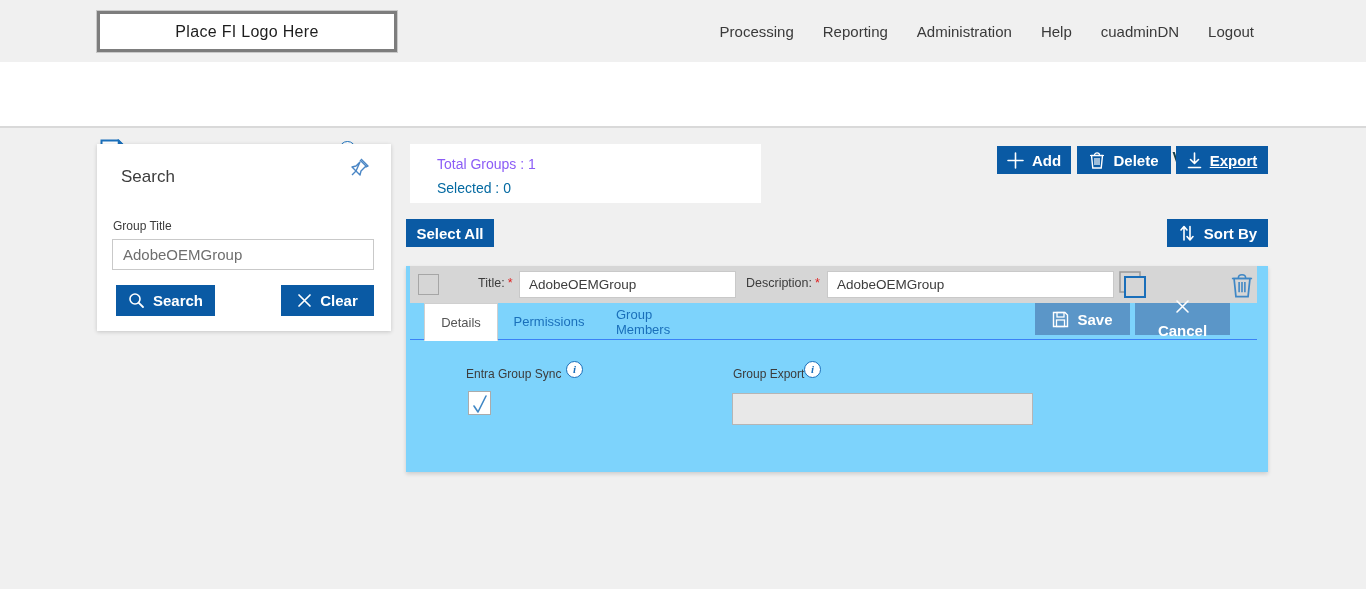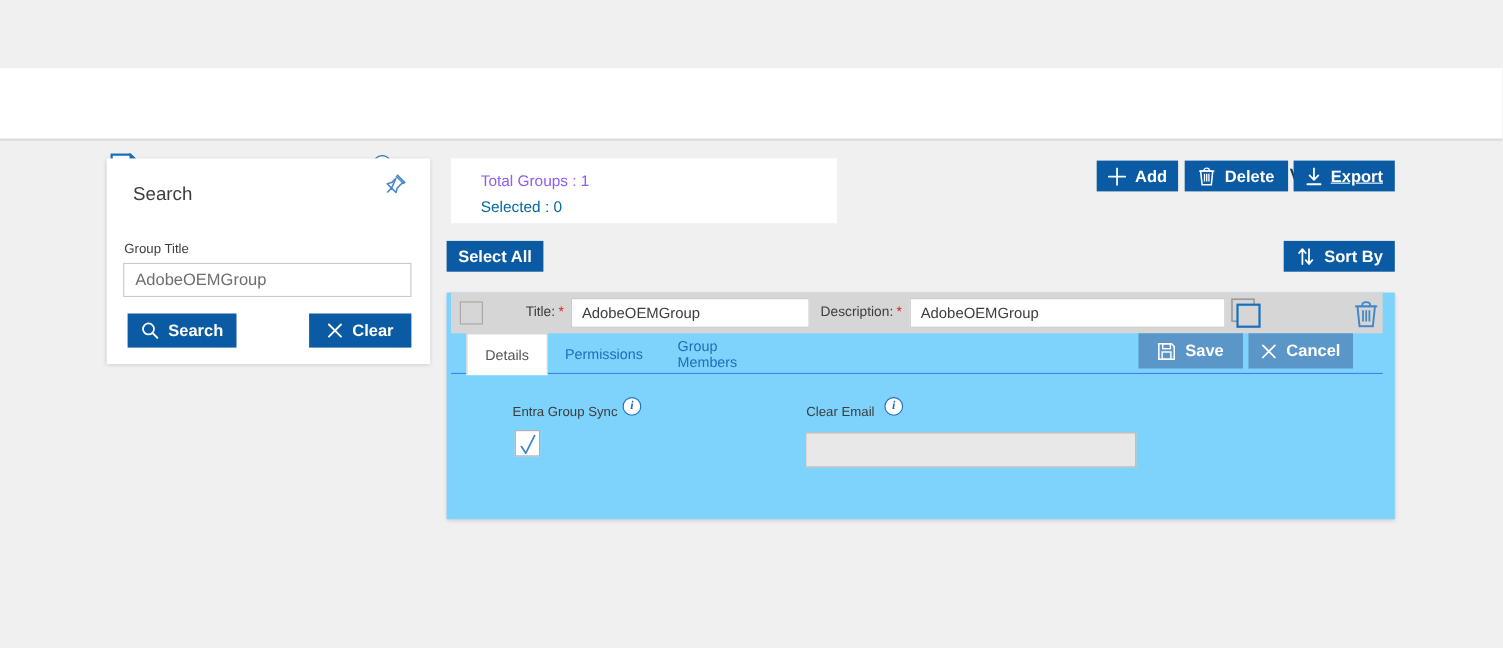--- a/index.html
+++ b/index.html
@@ -77,38 +77,51 @@
   
   .tab-strip { position:absolute; left:4px; top:37px; width:847px; height:37px; border-bottom:1px solid #3b82f6; }
   .tab { position:absolute; top:0; height:37px; display:flex; align-items:center; justify-content:center;
          font-size:13px; cursor:pointer; }
   .tab.active { left:14px; width:74px; background:#fff; border:1px solid #cfcfcf; border-bottom:1px solid #fff;
                 height:38px; color:#555; }
   .tab.link { color:#1a6fba; }
   .tab-permissions { left:104px; width:70px; }
   .tab-members { left:206px; width:92px; }
   .btn-save   { position:absolute; left:629px; top:37px; width:95px; height:32px; }
-  .btn-cancel { position:absolute; left:729px; top:37px; width:95px; height:32px; }
+  .btn-cancel { position:absolute; left:729px; top:37px; width:95px; height:32px;flex-direction:column; }
 
   
   .details-content { position:absolute; left:0; top:75px; width:862px; height:131px; }
   .entra-label { position:absolute; left:60px; top:26px; }
   .entra-info  { position:absolute; left:160px; top:20px; }
   .entra-checkbox { position:absolute; left:62px; top:50px; width:23px; height:24px; border:1px solid #ababab;
                     background:#fff; cursor:pointer; display:flex; align-items:flex-end; justify-content:center; }
   .email-label { position:absolute; left:327px; top:26px; }
   .email-info  { position:absolute; left:398px; top:20px; }
   .email-input { position:absolute; left:326px; top:52px; width:301px; height:32px; background:#e8e8e8;
                  border:1px solid #b5b5b5; padding:0 10px; font-size:14px; color:#555; font-family:inherit; }
 </style>
 </head>
 <body>
 
 <div class="screen">
 
+  <div class="topbar">
+    <div class="logo-box">
+      <span>Place FI Logo Here</span>
+    </div>
+    <div class="top-nav">
+      <span class="nav-item">Processing</span>
+      <span class="nav-item">Reporting</span>
+      <span class="nav-item">Administration</span>
+      <span class="nav-item">Help</span>
+      <span class="nav-item">cuadminDN</span>
+      <span class="nav-item">Logout</span>
+    </div>
+  </div>
 
   <div class="header-band">
     <svg class="page-icon" viewBox="0 0 27 31">
       <path d="M1.5 1.5 h17 l7 7 v21 h-24 z" fill="#fff" stroke="#1a6fba" stroke-width="2"></path>
       <path d="M18.5 1.5 v7 h7 z" fill="#1a6fba" stroke="#1a6fba" stroke-width="1.5"></path>
       <path d="M7 10 L19 23 M19 10 L7 23" stroke="#1a6fba" stroke-width="3.2" stroke-linecap="round"></path>
     </svg>
     <div class="page-title">Group Maintenance</div>
     <span class="info-icon title-info">i</span>
     <div class="brand"><span>Kinective</span>&nbsp;<b>Sign</b></div>
@@ -215,19 +228,19 @@
     </button>
 
     <div class="details-content">
       <span class="field-label entra-label">Entra Group Sync</span>
       <span class="info-icon entra-info">i</span>
       <div class="entra-checkbox">
         <svg width="18" height="20" viewBox="0 0 18 20">
           <path d="M3 12 L7 18 L15 2" fill="none" stroke="#3f87c5" stroke-width="1.6" stroke-linecap="round" stroke-linejoin="round"></path>
         </svg>
       </div>
-      <span class="field-label email-label">Clear Email</span>
+      <span class="field-label email-label">Group Export</span>
       <span class="info-icon email-info">i</span>
       <input class="email-input" type="text" disabled="" value="" style="">
     </div>
   </div>
 
 </div>
 
 </body></html>

